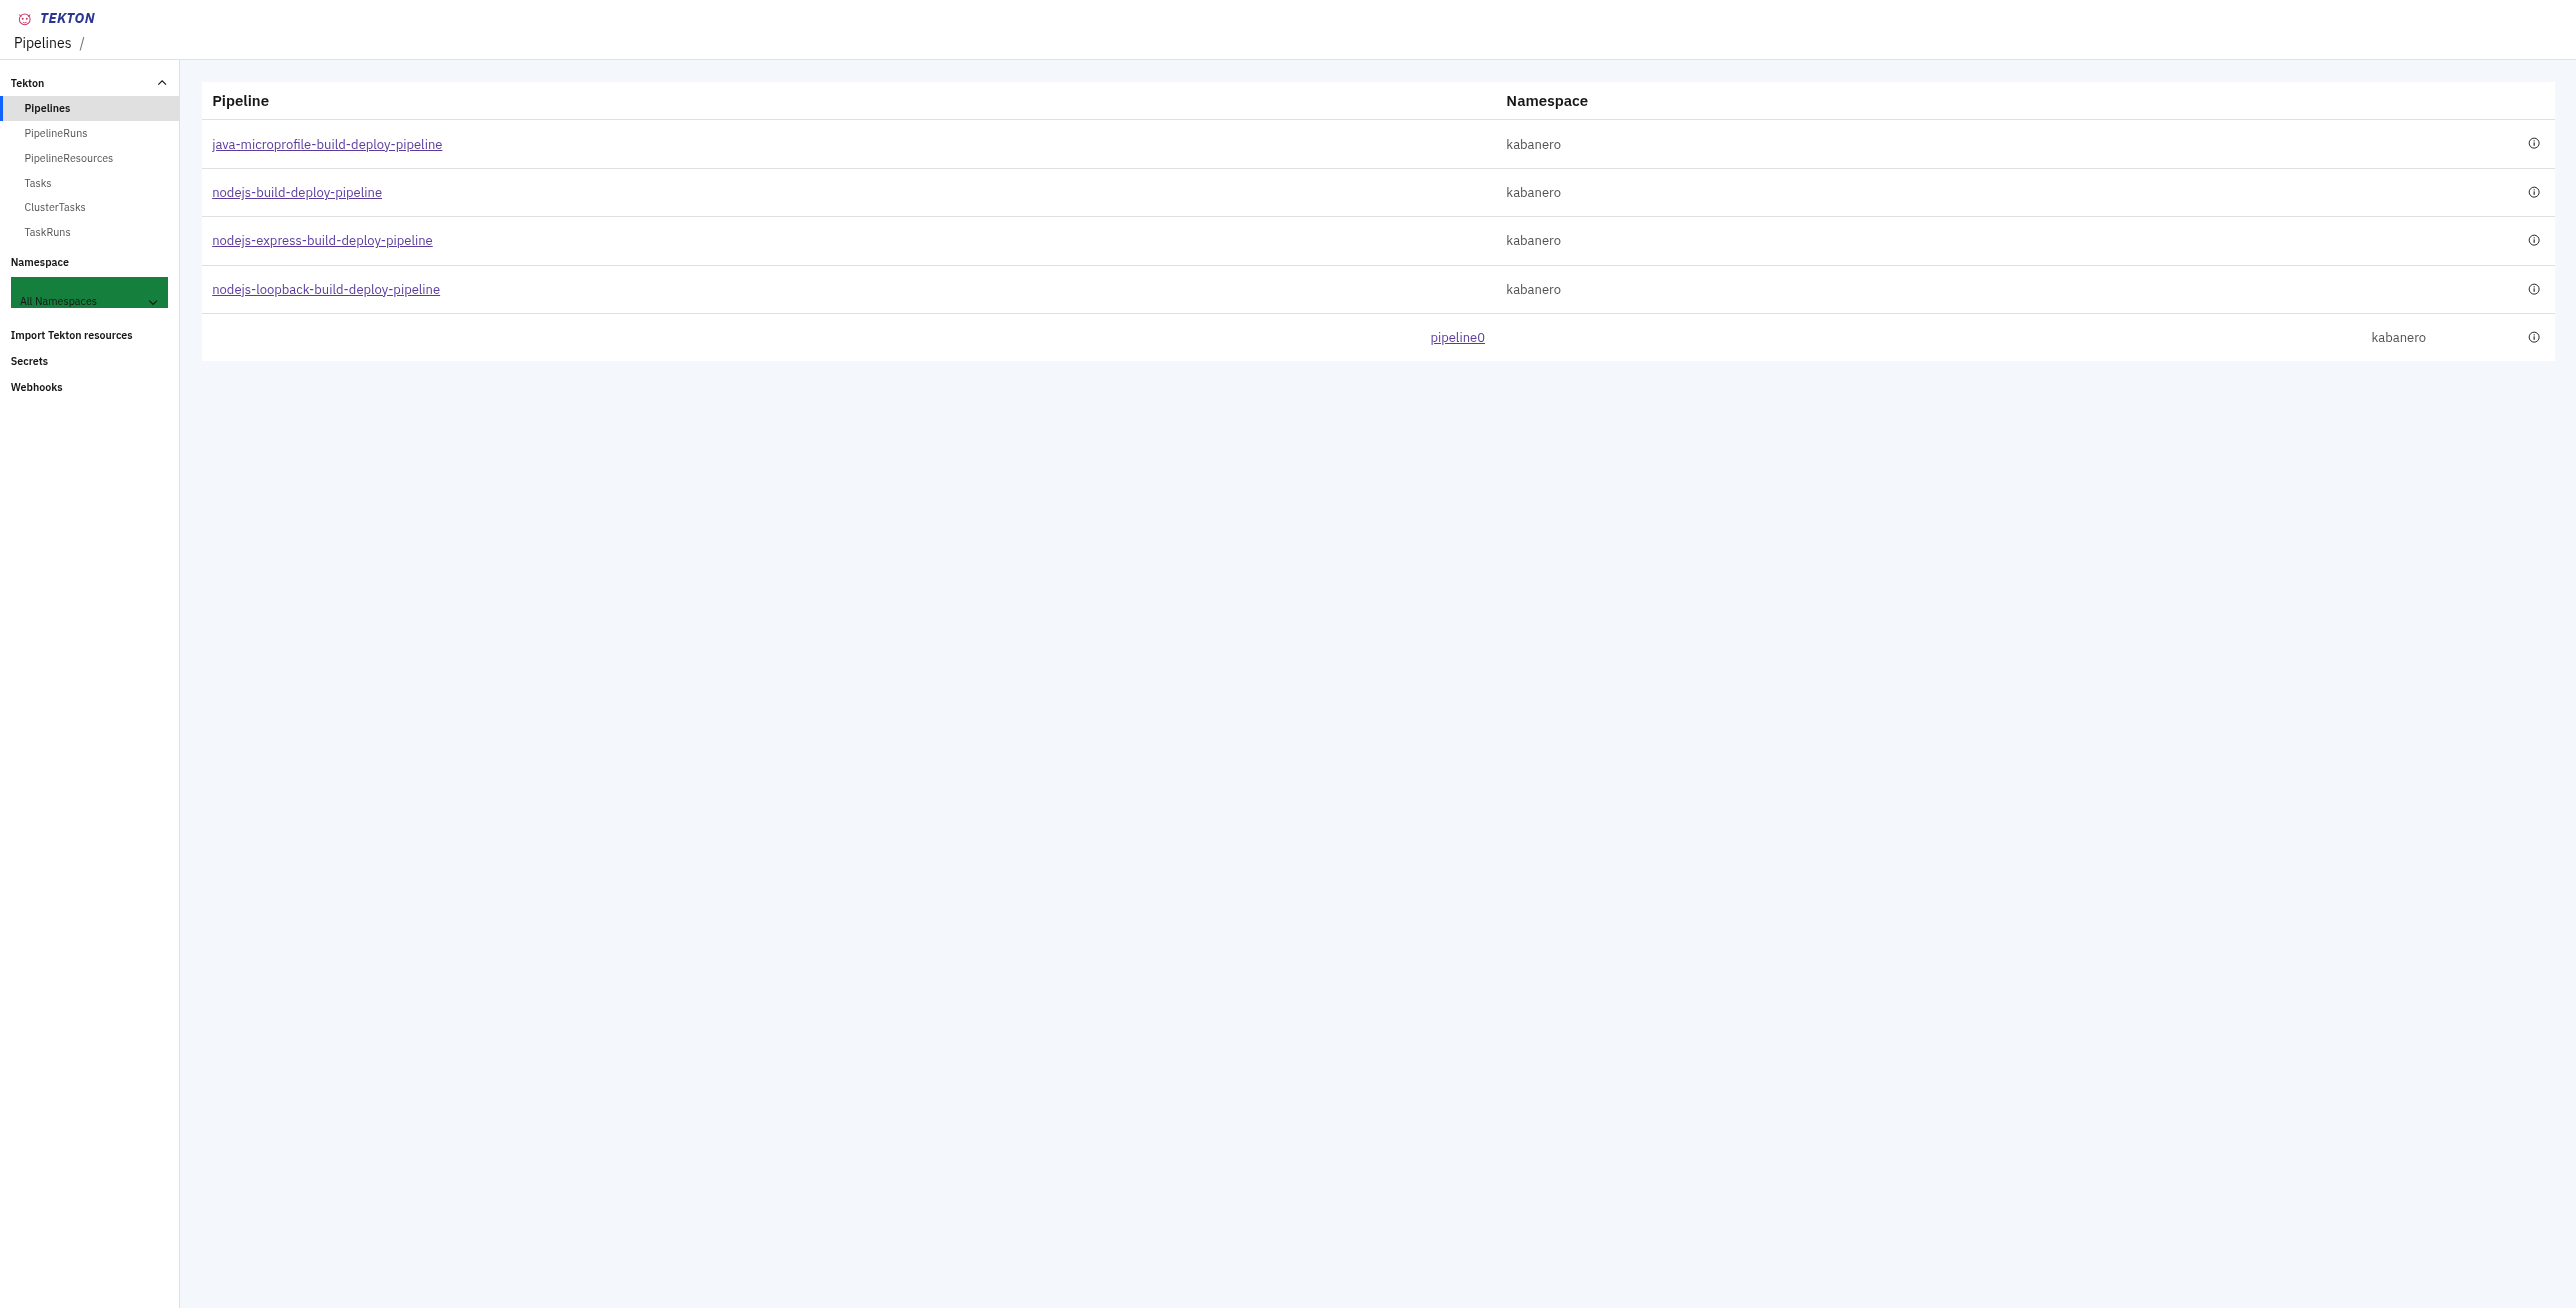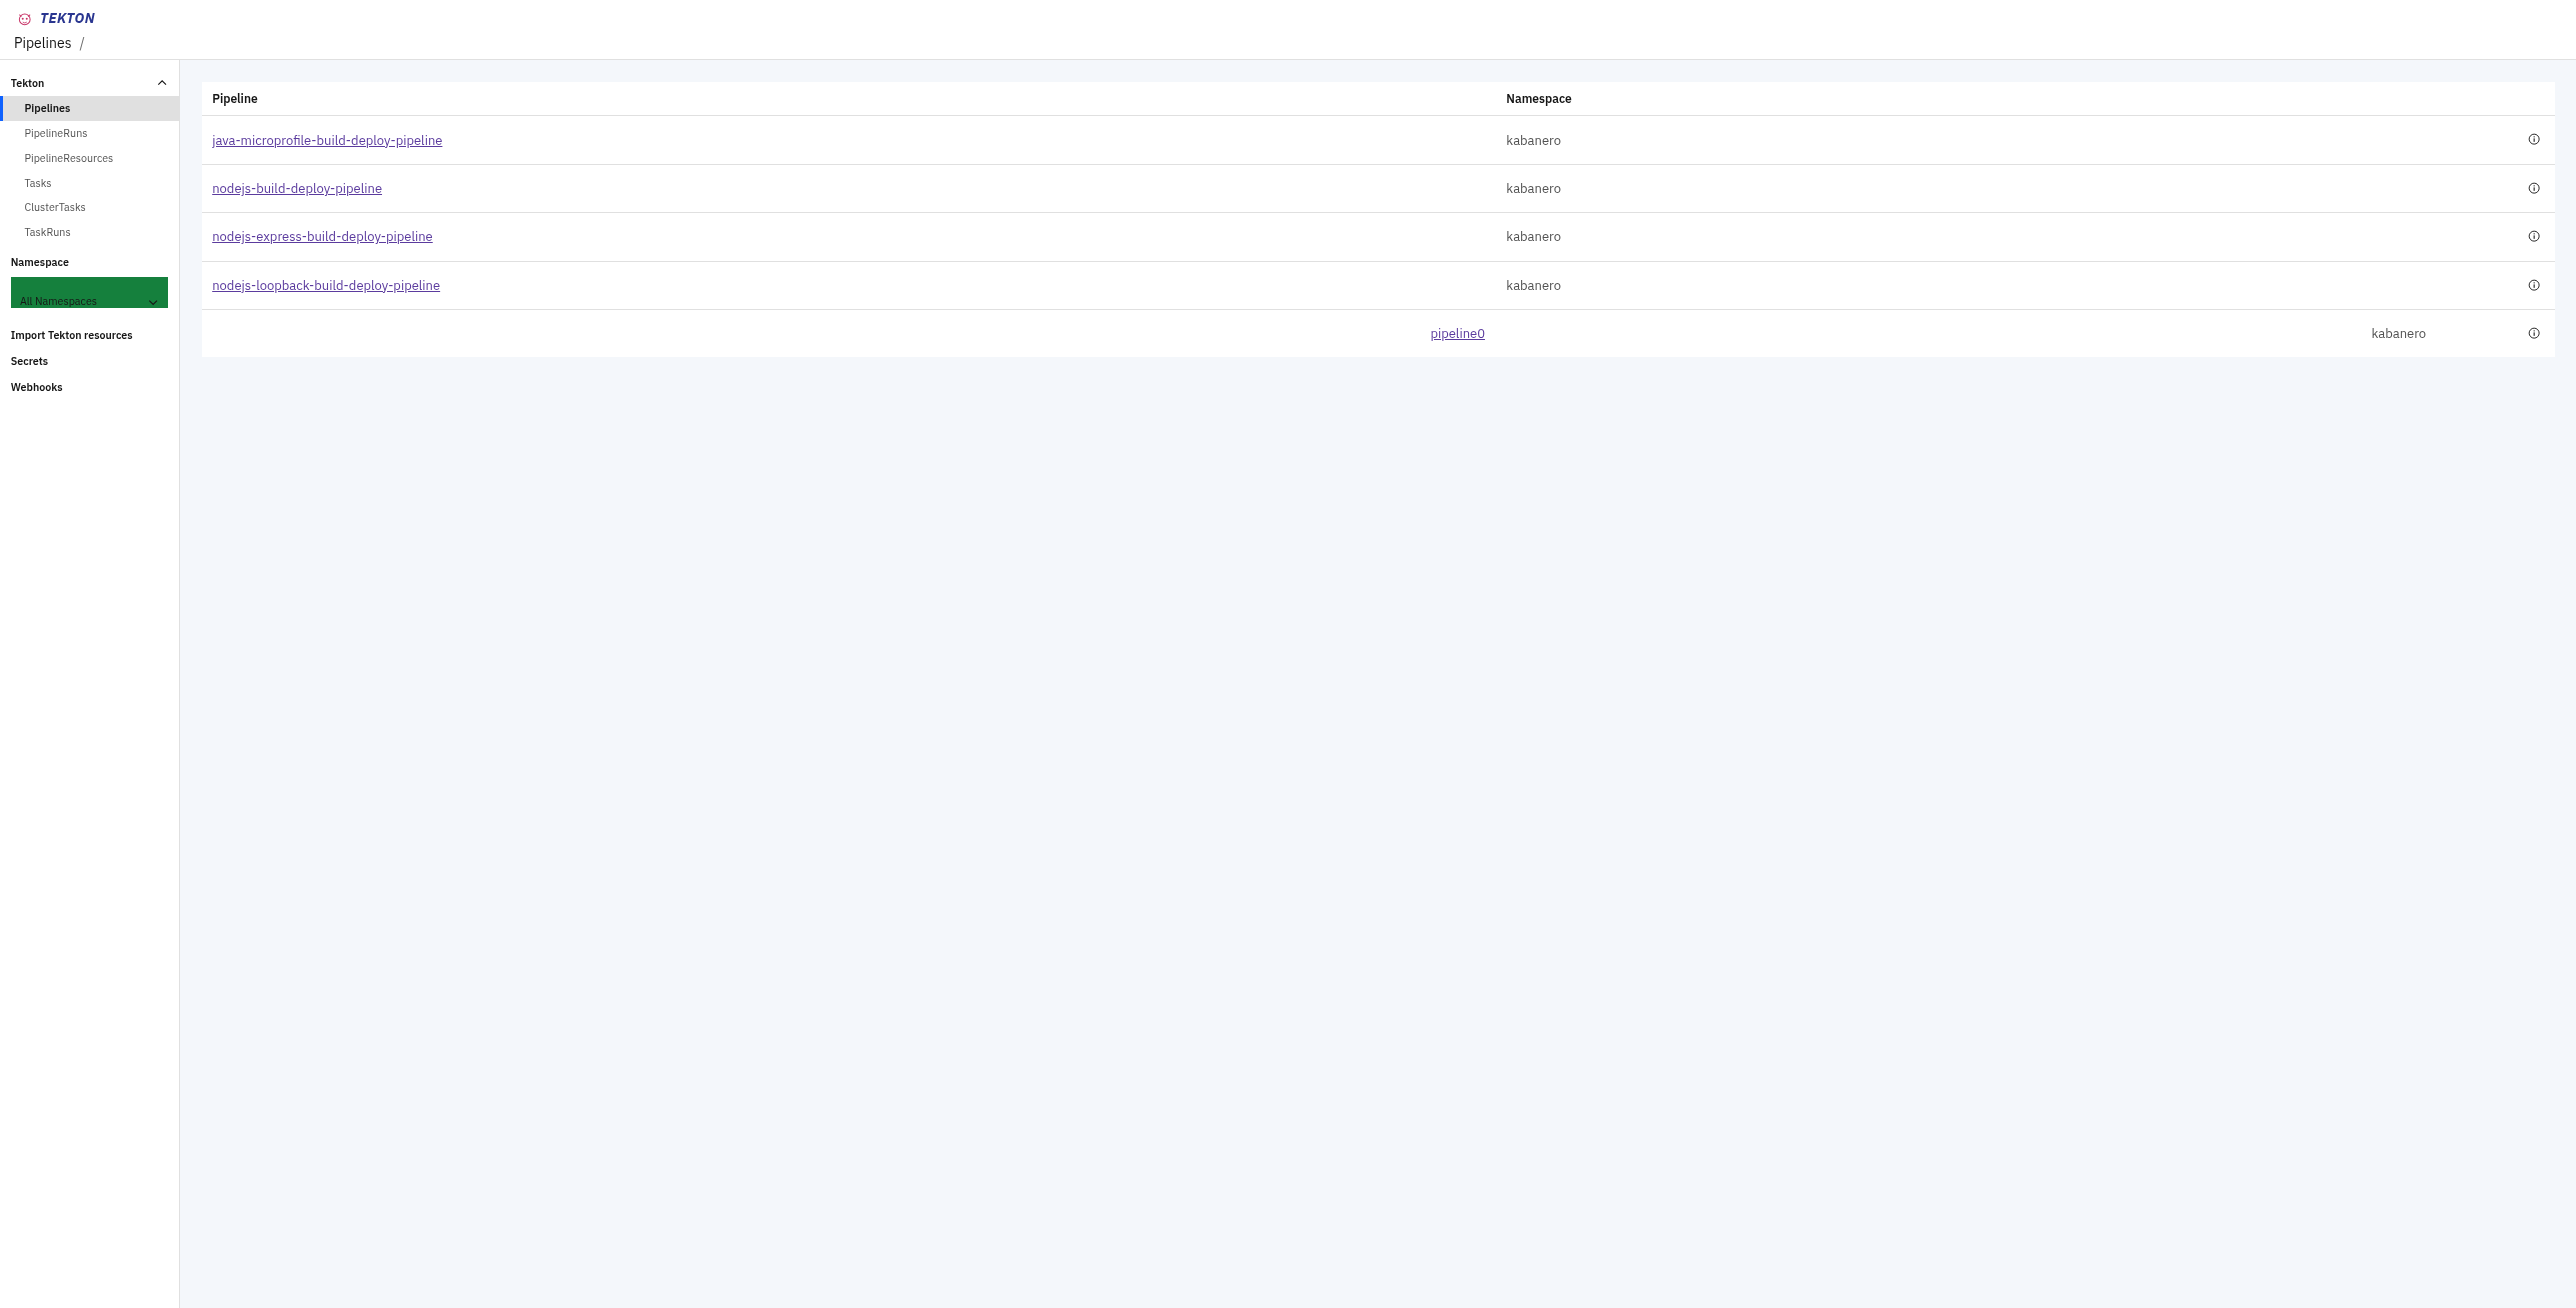--- a/index.html
+++ b/index.html
@@ -26,21 +26,21 @@
 
   .section-label { padding: 10.7px 10.7px 4.6px 10.7px; font-weight: 600; }
   .ns-select { margin: 3.1px 10.7px 6.1px 10.7px; background: #15803d; height: 31px; display: flex; align-items: flex-end; justify-content: space-between; padding: 0 9.2px; cursor: pointer; }
   .ns-select span { color: #161616; }
 
   .side-link { padding: 6.1px 10.7px; font-weight: 600; cursor: pointer; }
 
   
   .main { flex: 1; background: #f4f7fb; padding: 21.5px; overflow: auto; }
   .table { background: #fff; width: 100%; border-collapse: collapse; }
-  .table th { text-align: left; font-weight: 600; padding: 9.2px 10.7px; border-bottom: 0.8px solid #e0e0e0; font-size: 12px; }
+  .table th { text-align: left; font-weight: 600; padding: 9.2px 10.7px; border-bottom: 0.8px solid #e0e0e0; font-size: 15px; }
   .table td { padding: 14px 10.7px; border-bottom: 0.8px solid #e0e0e0; font-size: 13px; vertical-align: middle; }
   .table tr:last-child td { border-bottom: none; text-align: right; }
   .table a { color: #5b3b9e; text-decoration: underline; }
   .col-pipeline { width: 55%; }
   .col-namespace { width: 40%; }
   .col-action { width: 5%; text-align: right; }
   .ns-cell { color: #525252; }
   .info-btn { background: none; border: none; cursor: pointer; padding: 3.1px; display: inline-flex; align-items: center; justify-content: center; }
   .info-btn svg { width: 12.3px; height: 12.3px; }
 

